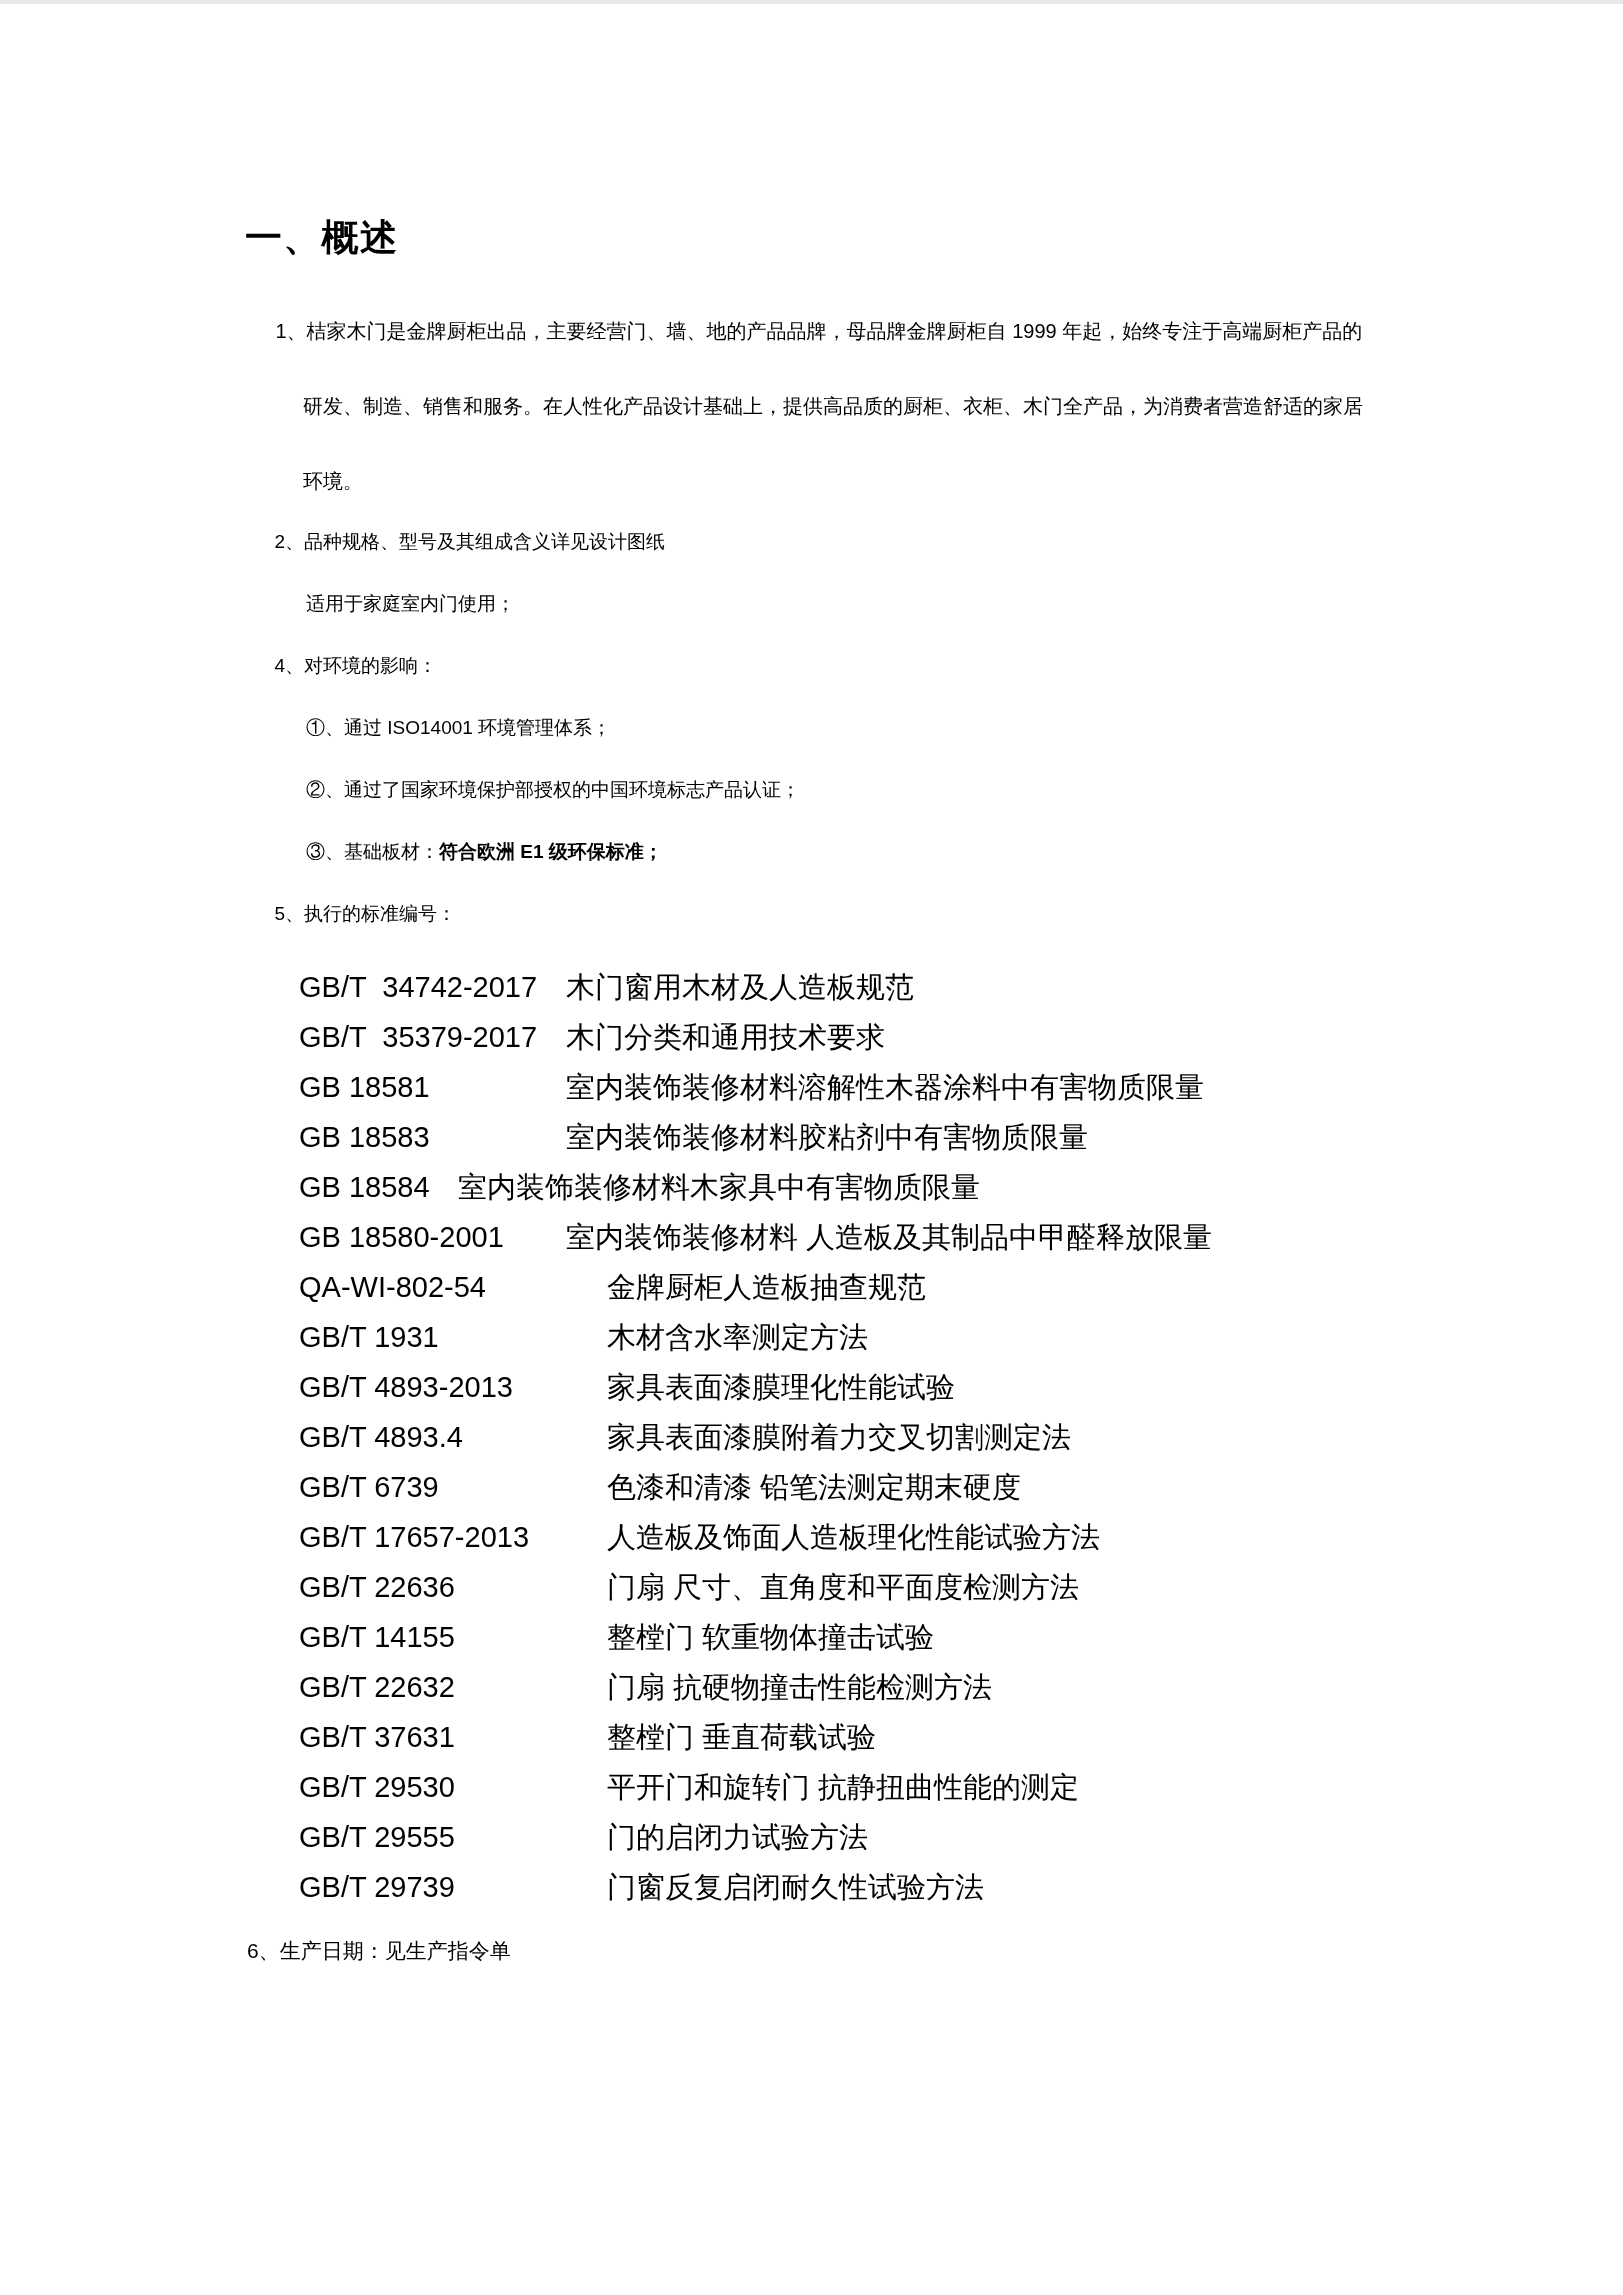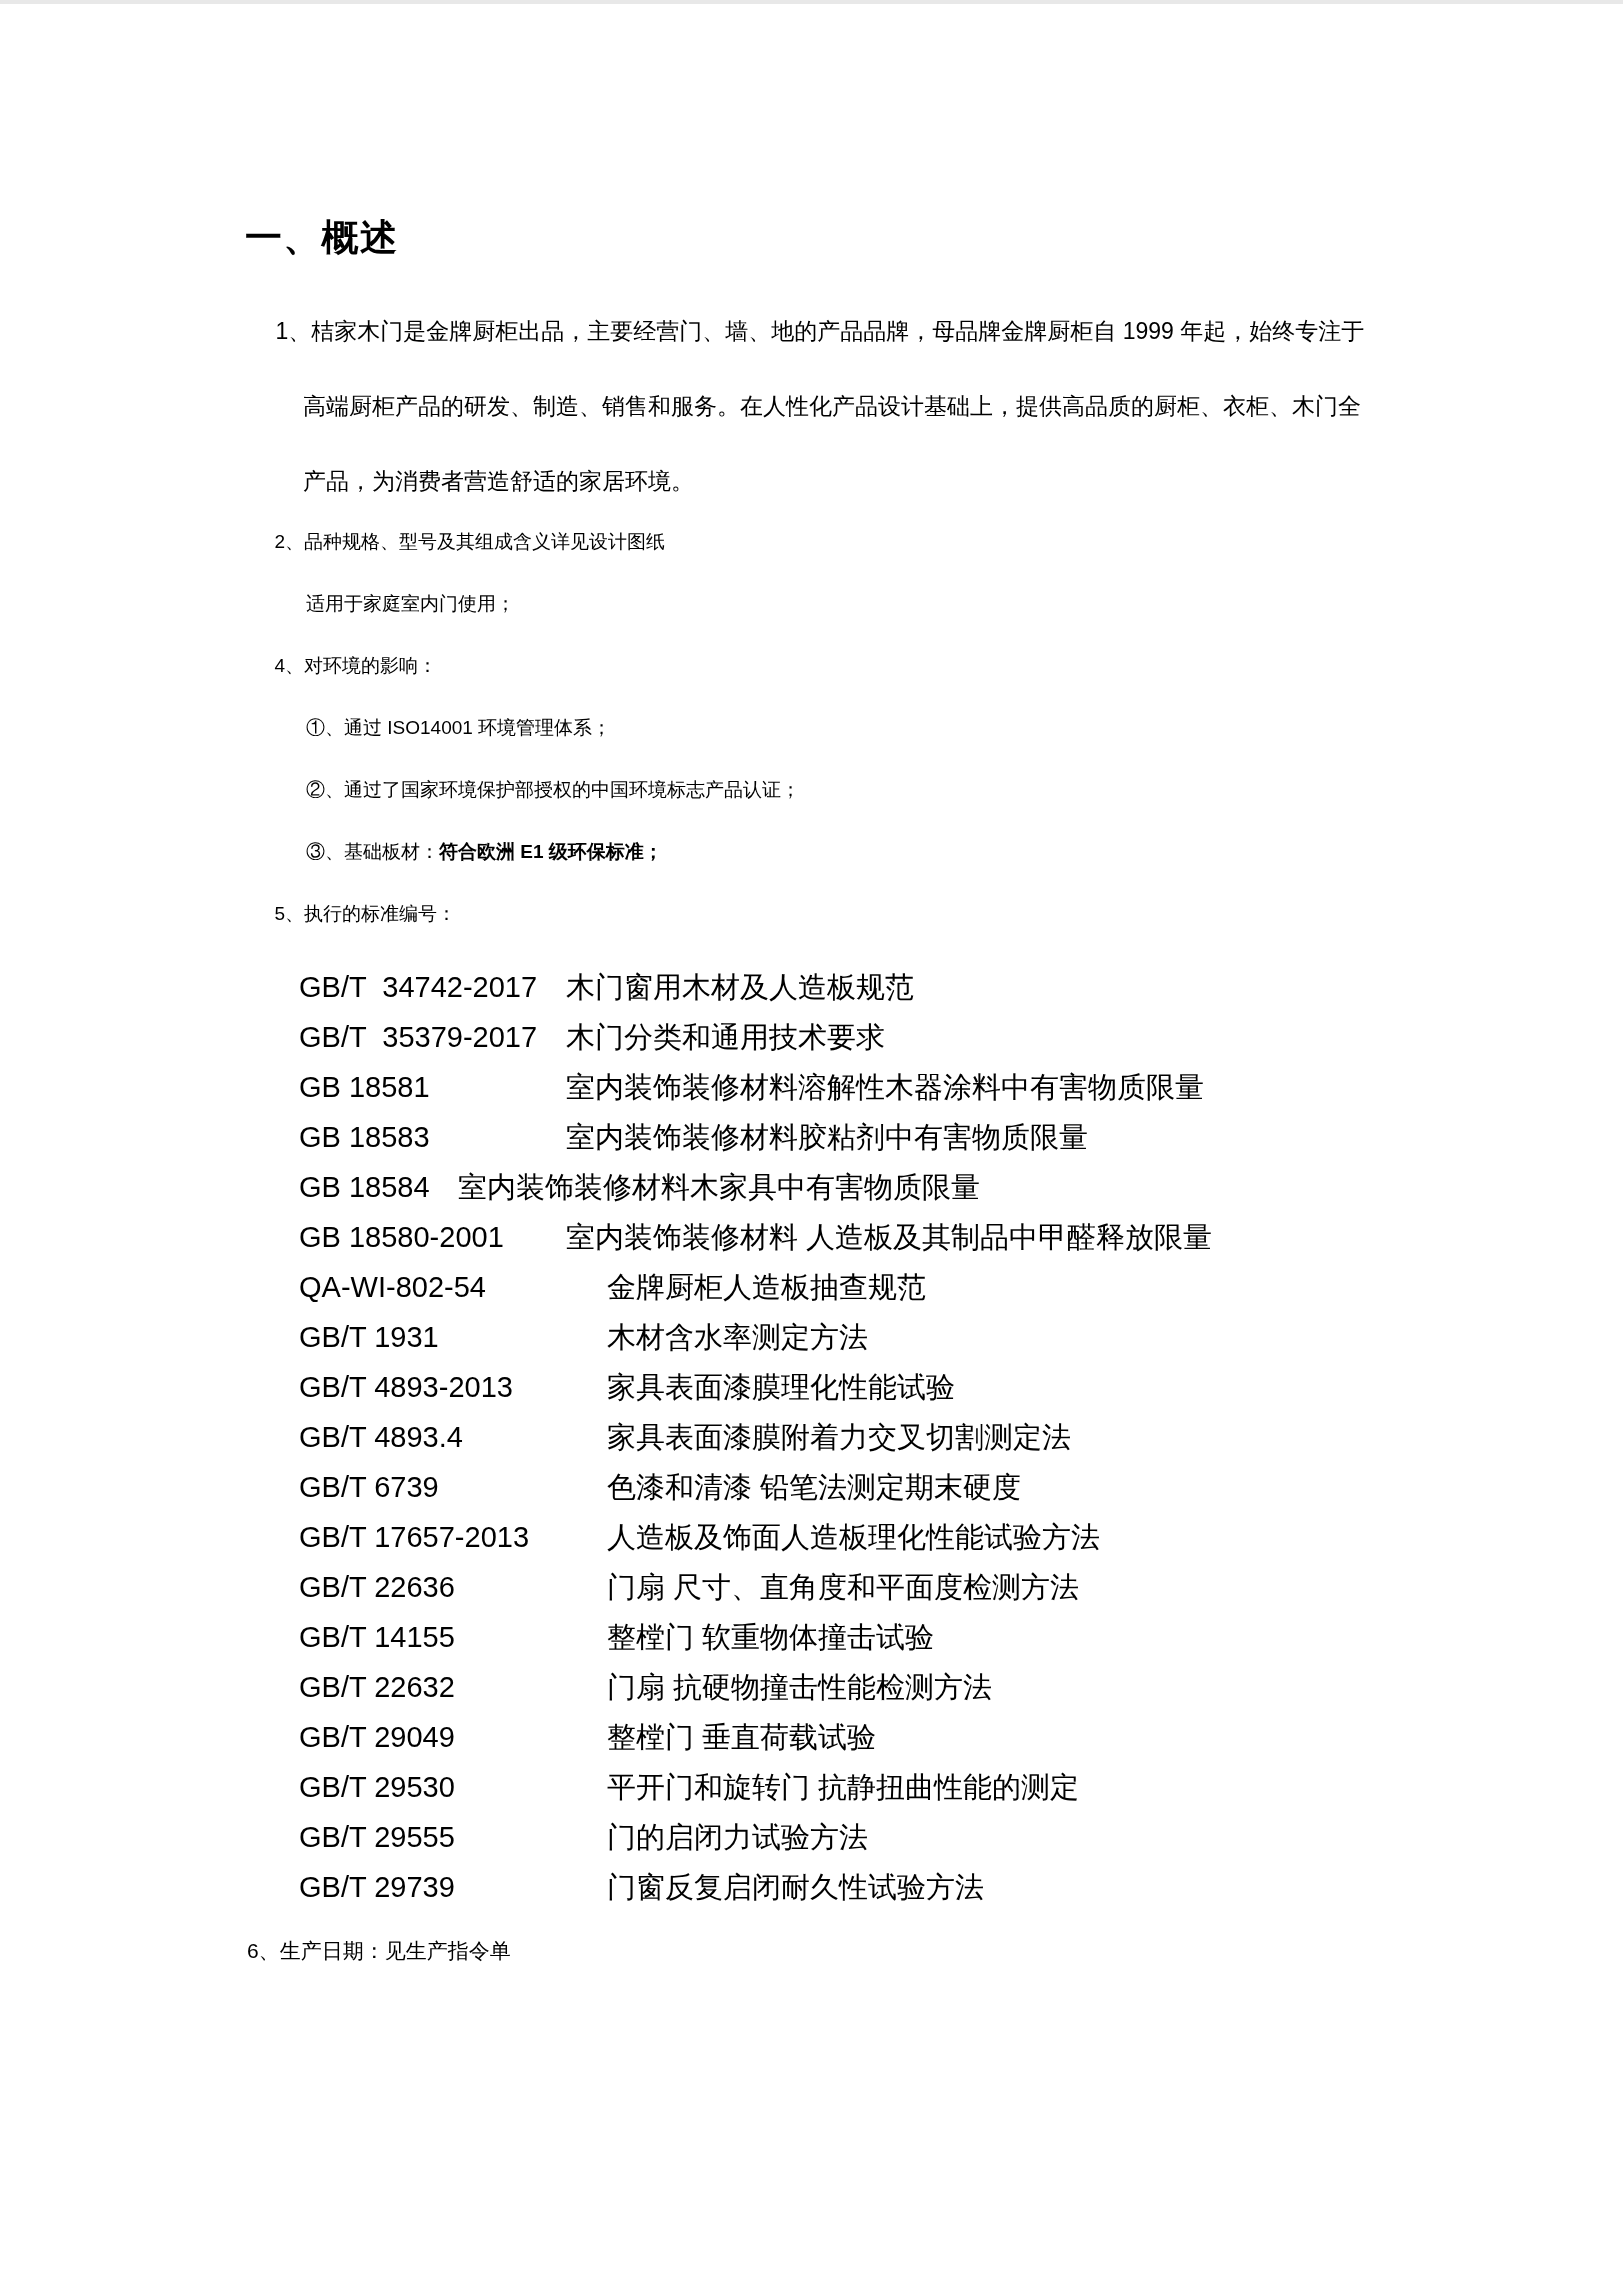--- a/index.html
+++ b/index.html
@@ -23,21 +23,21 @@
     font-size: 37px;
     font-weight: bold;
     line-height: 51px;
     margin: 11.8px 0 31px 0;
     letter-spacing: 1.3px;
   }
   .para-hang {
     margin: 0 0 0 58px;
     text-indent: -27.5px;
     line-height: 75px;
-    font-size: 23px;
+    font-size: 20px;
     margin-bottom: -7.9px;
   }
   .item {
     margin: 0 0 0 29.4px;
     line-height: 62px;
     font-size: 19px;
     white-space: pre-wrap;
   }
   .item.sub {
     margin-left: 61px;
@@ -99,21 +99,21 @@
     <div class="srow t-mid"><span class="code">GB 18580-2001</span><span class="stitle">室内装饰装修材料 人造板及其制品中甲醛释放限量</span></div>
     <div class="srow t-wide"><span class="code">QA-WI-802-54</span><span class="stitle">金牌厨柜人造板抽查规范</span></div>
     <div class="srow t-wide"><span class="code">GB/T 1931</span><span class="stitle">木材含水率测定方法</span></div>
     <div class="srow t-wide"><span class="code">GB/T 4893-2013</span><span class="stitle">家具表面漆膜理化性能试验</span></div>
     <div class="srow t-wide"><span class="code">GB/T 4893.4</span><span class="stitle">家具表面漆膜附着力交叉切割测定法</span></div>
     <div class="srow t-wide"><span class="code">GB/T 6739</span><span class="stitle">色漆和清漆 铅笔法测定期末硬度</span></div>
     <div class="srow t-wide"><span class="code">GB/T 17657-2013</span><span class="stitle">人造板及饰面人造板理化性能试验方法</span></div>
     <div class="srow t-wide"><span class="code">GB/T 22636</span><span class="stitle">门扇 尺寸、直角度和平面度检测方法</span></div>
     <div class="srow t-wide"><span class="code">GB/T 14155</span><span class="stitle">整樘门 软重物体撞击试验</span></div>
     <div class="srow t-wide"><span class="code">GB/T 22632</span><span class="stitle">门扇 抗硬物撞击性能检测方法</span></div>
-    <div class="srow t-wide"><span class="code">GB/T 29049</span><span class="stitle">整樘门 垂直荷载试验</span></div>
+    <div class="srow t-wide"><span class="code">GB/T 37631</span><span class="stitle">整樘门 垂直荷载试验</span></div>
     <div class="srow t-wide"><span class="code">GB/T 29530</span><span class="stitle">平开门和旋转门 抗静扭曲性能的测定</span></div>
     <div class="srow t-wide"><span class="code">GB/T 29555</span><span class="stitle">门的启闭力试验方法</span></div>
     <div class="srow t-wide"><span class="code">GB/T 29739</span><span class="stitle">门窗反复启闭耐久性试验方法</span></div>
   </div>
 
   <p class="item-last">6、生产日期：见生产指令单</p>
 
 </div>
 
 

